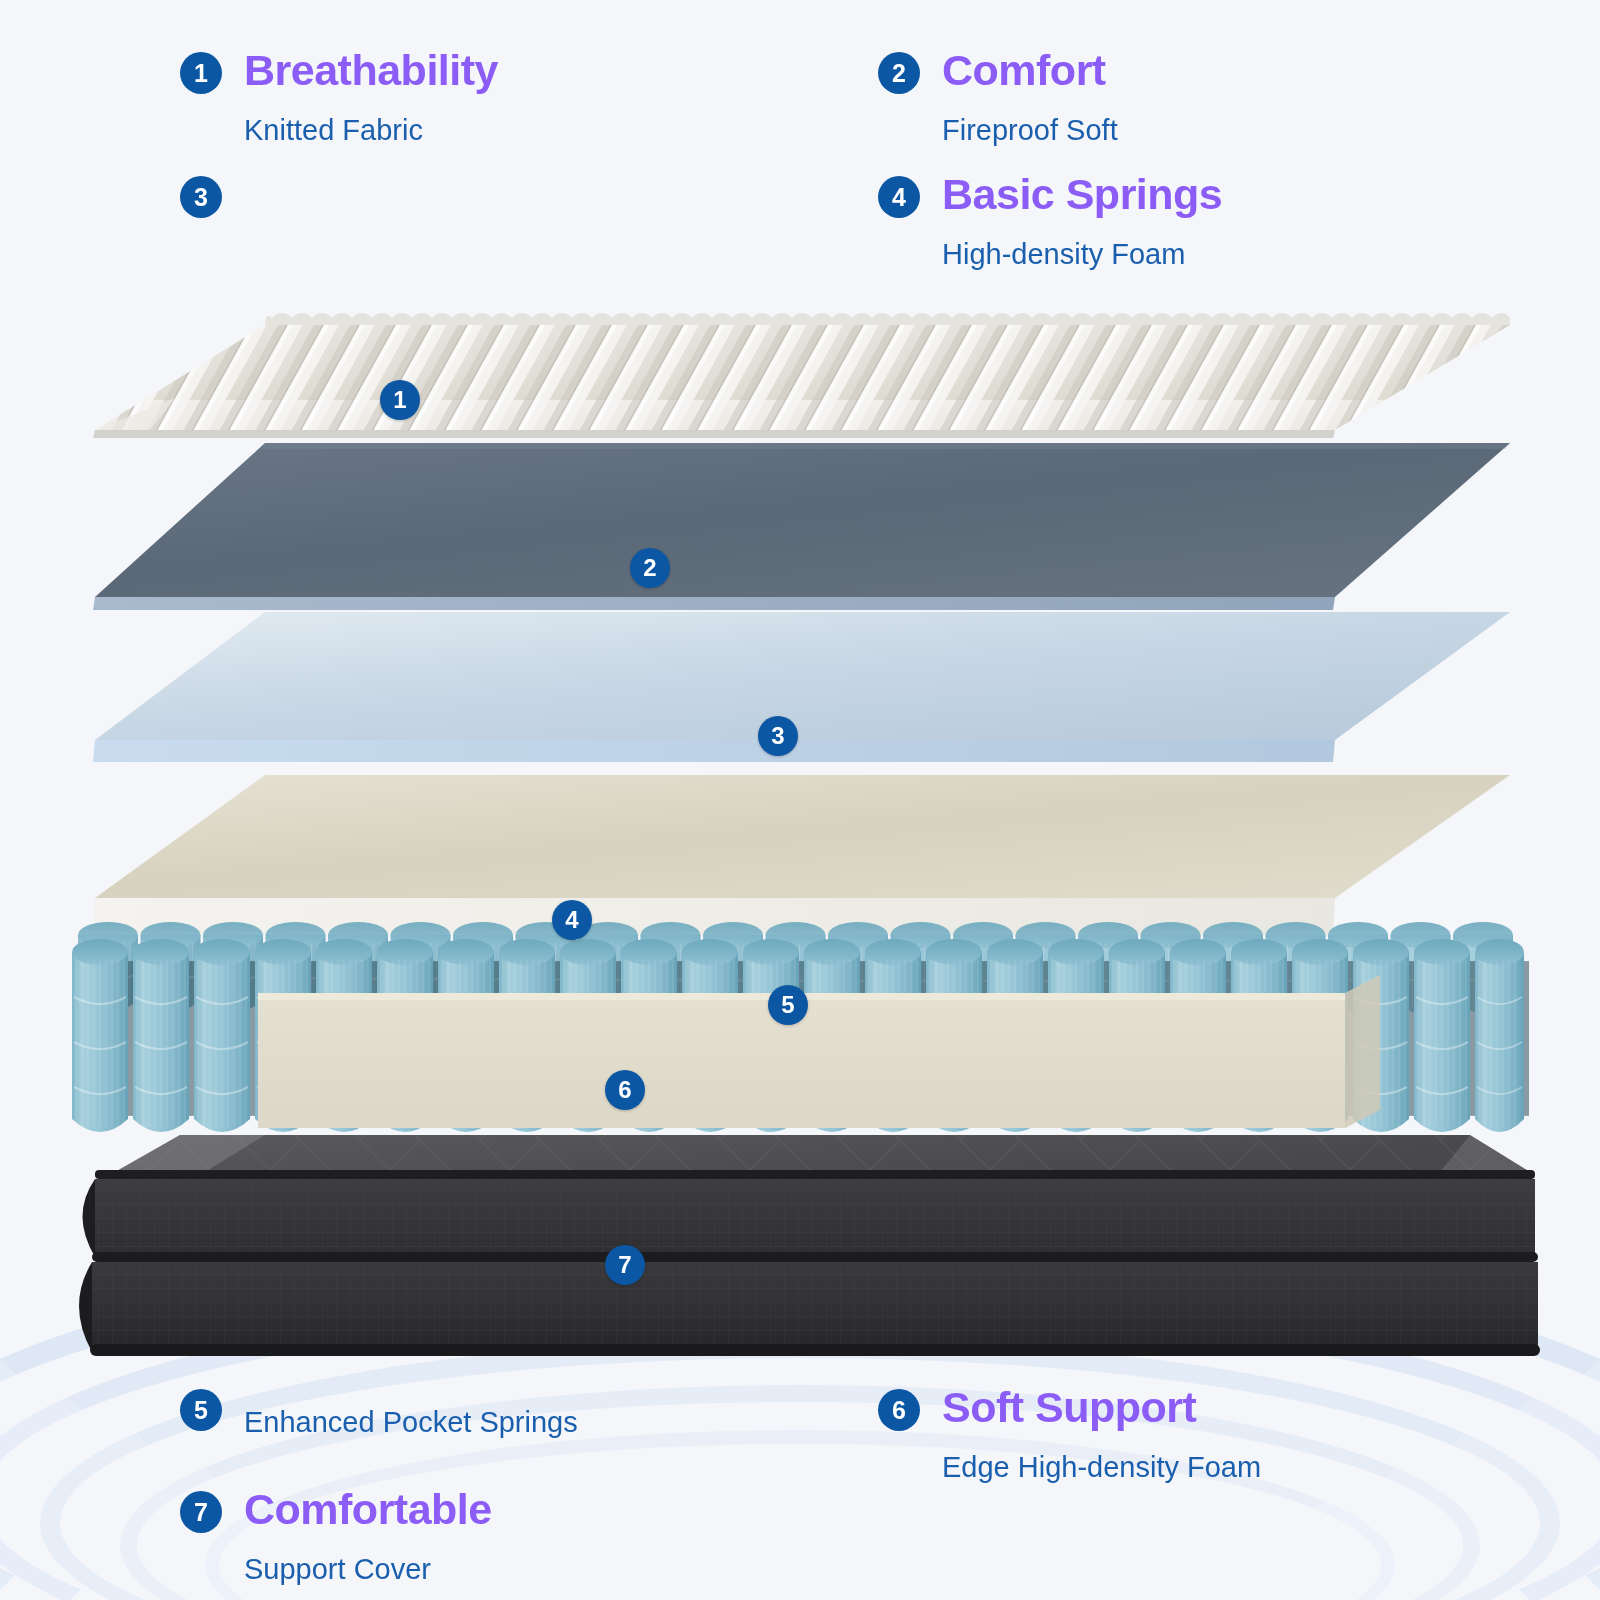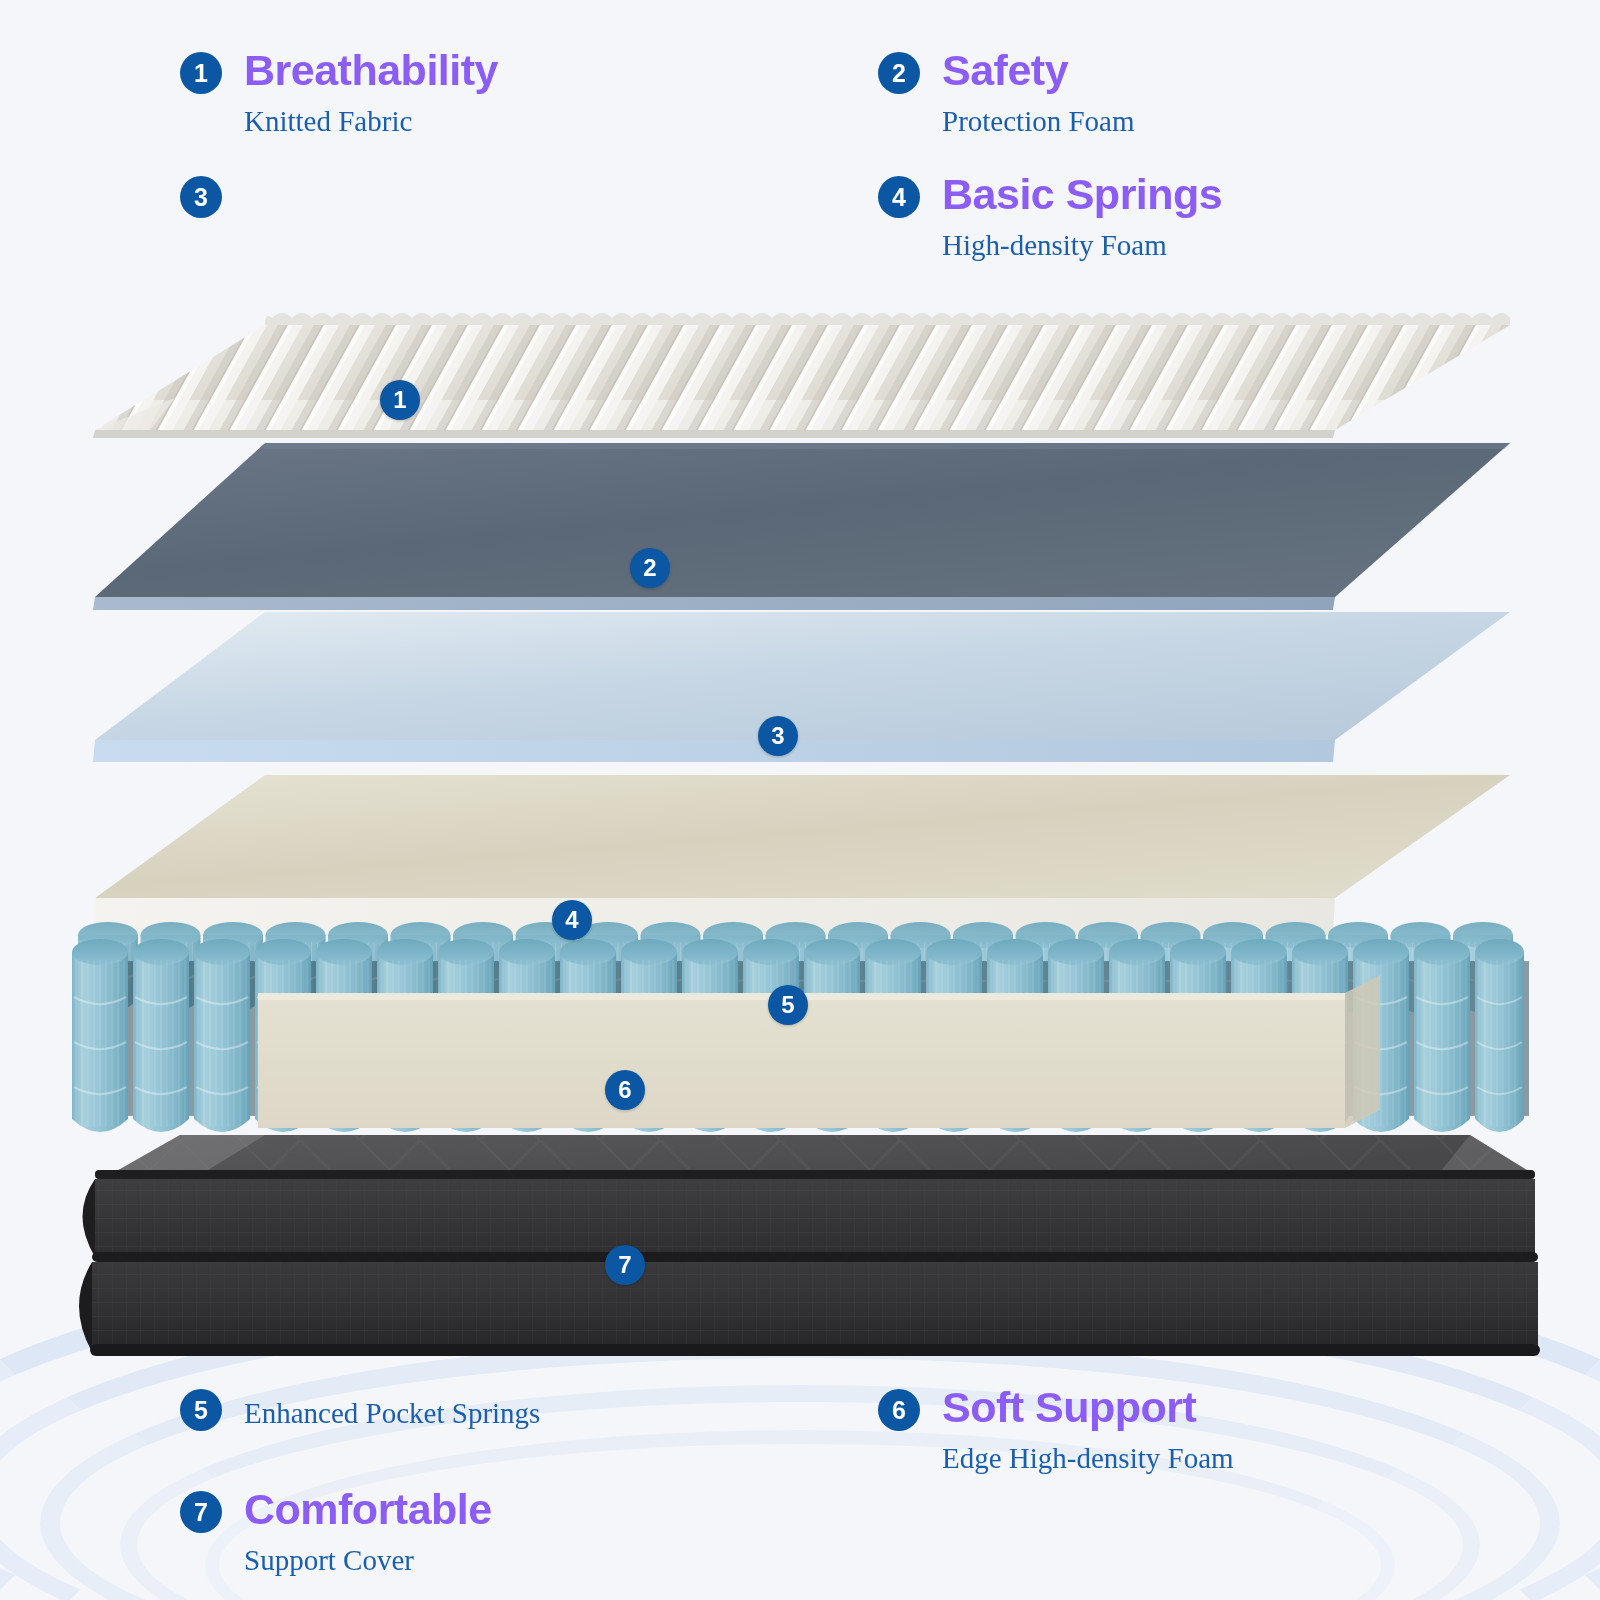--- a/index.html
+++ b/index.html
@@ -36,21 +36,21 @@
     display:flex; align-items:center; justify-content:center;
     line-height:1; margin-top:4px;
   }
   .label-text { margin-left:22px; }
   .label-title {
     font-size:43px; font-weight:bold; color:#8b5cf6;
     letter-spacing:-0.5px; line-height:1.05; white-space:nowrap;
   }
   .label-sub {
     font-size:29px; font-weight:normal; color:#1a5fae;
-    line-height:1.25; margin-top:10px; white-space:nowrap;font-family:Liberation Serif, serif;
+    line-height:1.25; margin-top:19px; white-space:nowrap;
   }
 
   
   .stack { position:absolute; left:0; top:0; width:1600px; height:1600px; z-index:3; }
   .stack svg { display:block; }
 
   
   .marker {
     position:absolute; z-index:7;
     width:40px; height:40px; border-radius:50%;
@@ -974,22 +974,22 @@
       <div class="label-title">Breathability</div>
       <div class="label-sub">Knitted Fabric</div>
     </div>
   </div>
 </div>
 
 <div class="label-block" style="left:878px; top:48px;">
   <div class="label-row">
     <div class="badge-inline">2</div>
     <div class="label-text">
-      <div class="label-title">Safety</div>
-      <div class="label-sub">Protection Foam</div>
+      <div class="label-title">Comfort</div>
+      <div class="label-sub">Fireproof Soft</div>
     </div>
   </div>
 </div>
 
 <div class="label-block" style="left:180px; top:172px;">
   <div class="label-row">
     <div class="badge-inline">3</div>
   </div>
 </div>
 

